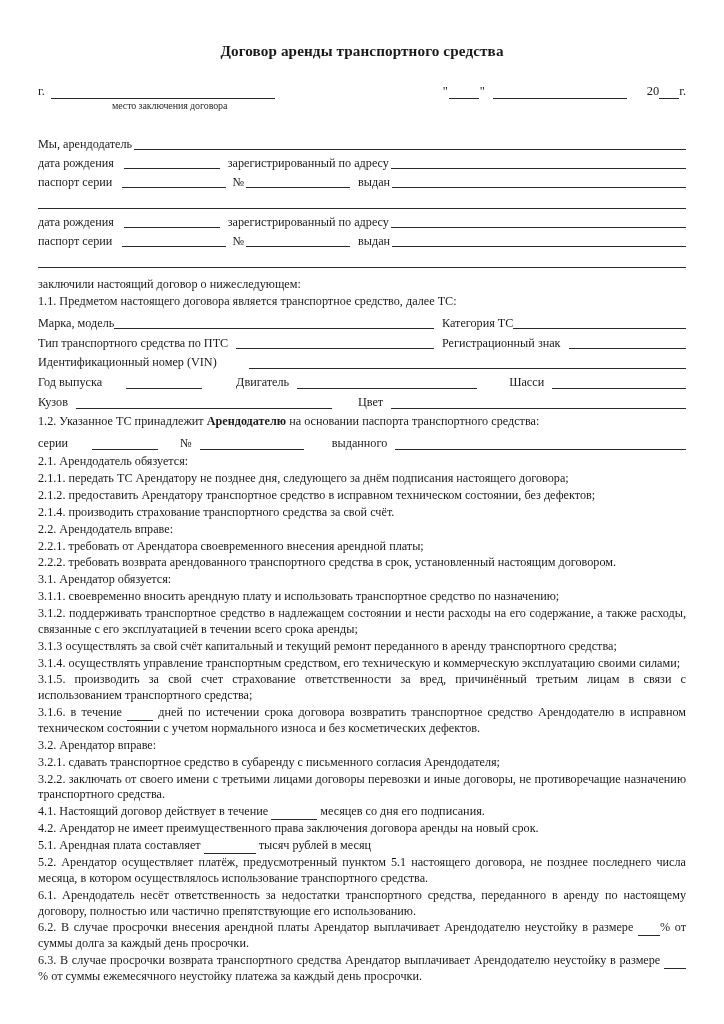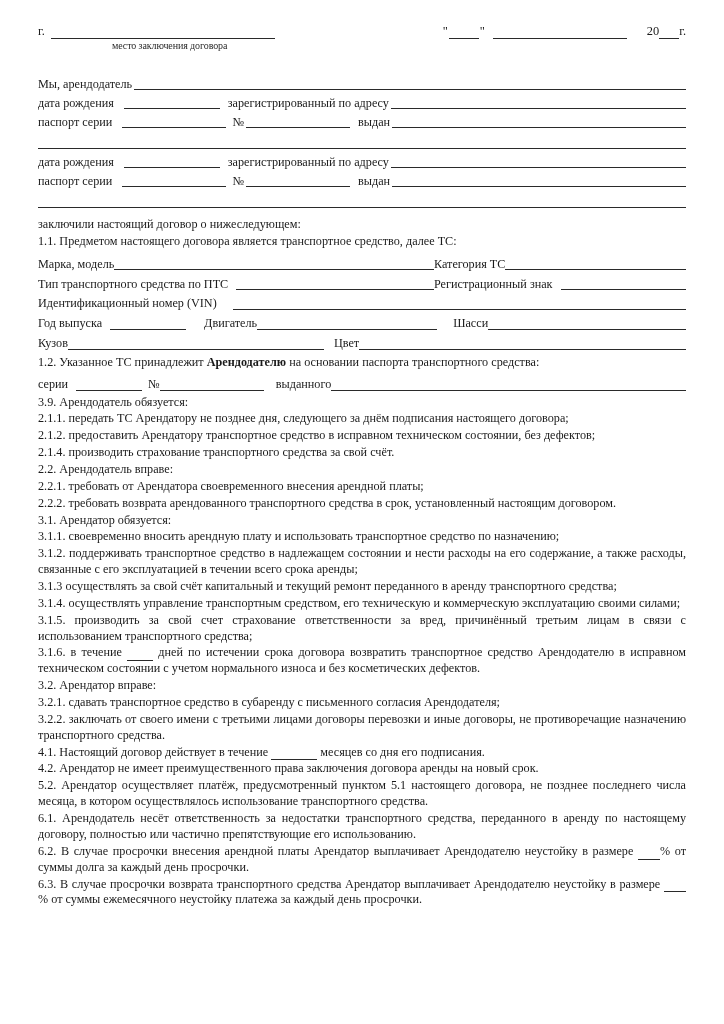--- a/index.html
+++ b/index.html
@@ -151,35 +151,37 @@
   .inline-blank.money {
     width: 52px;
   }
   .inline-blank.pct {
     width: 22px;
   }
 
   
   .veh-line {
     display: flex;
-    align-items: center;
+    align-items: flex-start;
     font-size: 12.2px;
     line-height: 1.0;
     margin-top: 7px;
     white-space: nowrap;
+    gap: 8px;
   }
   .col-left { display: flex; align-items: flex-end; width: 396px; flex: 0 0 auto; }
   .col-right { display: flex; align-items: flex-end; flex: 1 1 auto; }
 </style>
 </head>
 <body>
 
 <div class="page">
   <div class="sheet">
 
+    <div class="doc-title">Договор аренды транспортного средства</div>
 
     <div class="header-row">
       <span class="hdr-city-label">г.</span>
       <span class="city-field"></span>
       <span class="hdr-spacer"></span>
       <span class="quote">"</span>
       <span class="day-field"></span>
       <span class="quote">"</span>
       <span class="month-field"></span>
       <span class="year-num">20</span>
@@ -298,21 +300,21 @@
       <span class="gap-sm"></span>
       <span class="rule w-pass-series"></span>
       <span style="width:6px;flex:0 0 auto;"></span>
       <span class="lbl">№</span>
       <span class="rule w-pass-num"></span>
       <span style="width:12px;flex:0 0 auto;"></span>
       <span class="lbl">выданного</span>
       <span class="rule-grow"></span>
     </div>
 
-    <div class="para" style="margin-top:4px;">3.9. Арендодатель обязуется:</div>
+    <div class="para" style="margin-top:4px;">2.1. Арендодатель обязуется:</div>
     <div class="para tight">2.1.1. передать ТС Арендатору не позднее дня, следующего за днём подписания настоящего договора;</div>
     <div class="para tight">2.1.2. предоставить Арендатору транспортное средство в исправном техническом состоянии, без дефектов;</div>
     <div class="para tight">2.1.4. производить страхование транспортного средства за свой счёт.</div>
 
     <div class="para tight">2.2. Арендодатель вправе:</div>
     <div class="para tight">2.2.1. требовать от Арендатора своевременного внесения арендной платы;</div>
     <div class="para tight">2.2.2. требовать возврата арендованного транспортного средства в срок, установленный настоящим договором.</div>
 
     <div class="para tight">3.1. Арендатор обязуется:</div>
     <div class="para tight">3.1.1. своевременно вносить арендную плату и использовать транспортное средство по назначению;</div>
@@ -327,20 +329,23 @@
 
     <div class="para tight">3.2. Арендатор вправе:</div>
     <div class="para tight">3.2.1. сдавать транспортное средство в субаренду с письменного согласия Арендодателя;</div>
     <div class="para tight">3.2.2.   заключать от своего имени с третьими лицами договоры перевозки и иные договоры, не противоречащие назначению транспортного средства.</div>
 
     <div class="para tight">
       <span>4.1. Настоящий договор действует в течение </span><span class="inline-blank wide"></span><span> месяцев со дня его подписания.</span>
     </div>
     <div class="para tight">4.2. Арендатор не имеет преимущественного права заключения договора аренды на новый срок.</div>
 
+    <div class="para tight">
+      <span>5.1. Арендная плата составляет </span><span class="inline-blank money"></span><span> тысяч рублей в месяц</span>
+    </div>
     <div class="para tight">5.2. Арендатор осуществляет платёж, предусмотренный пунктом 5.1 настоящего договора, не позднее последнего числа месяца, в котором осуществлялось использование транспортного средства.</div>
 
     <div class="para tight">6.1. Арендодатель несёт ответственность за недостатки транспортного средства, переданного в аренду по настоящему договору, полностью или частично препятствующие его использованию.</div>
 
     <div class="para tight">
       <span>6.2. В случае просрочки внесения арендной платы Арендатор выплачивает Арендодателю неустойку в размере </span><span class="inline-blank pct"></span><span>% от суммы долга за каждый день просрочки.</span>
     </div>
 
     <div class="para tight">
       <span>6.3. В случае просрочки возврата транспортного средства Арендатор выплачивает Арендодателю неустойку в размере </span><span class="inline-blank pct"></span><span>% от суммы ежемесячного неустойку платежа за каждый день просрочки.</span>

